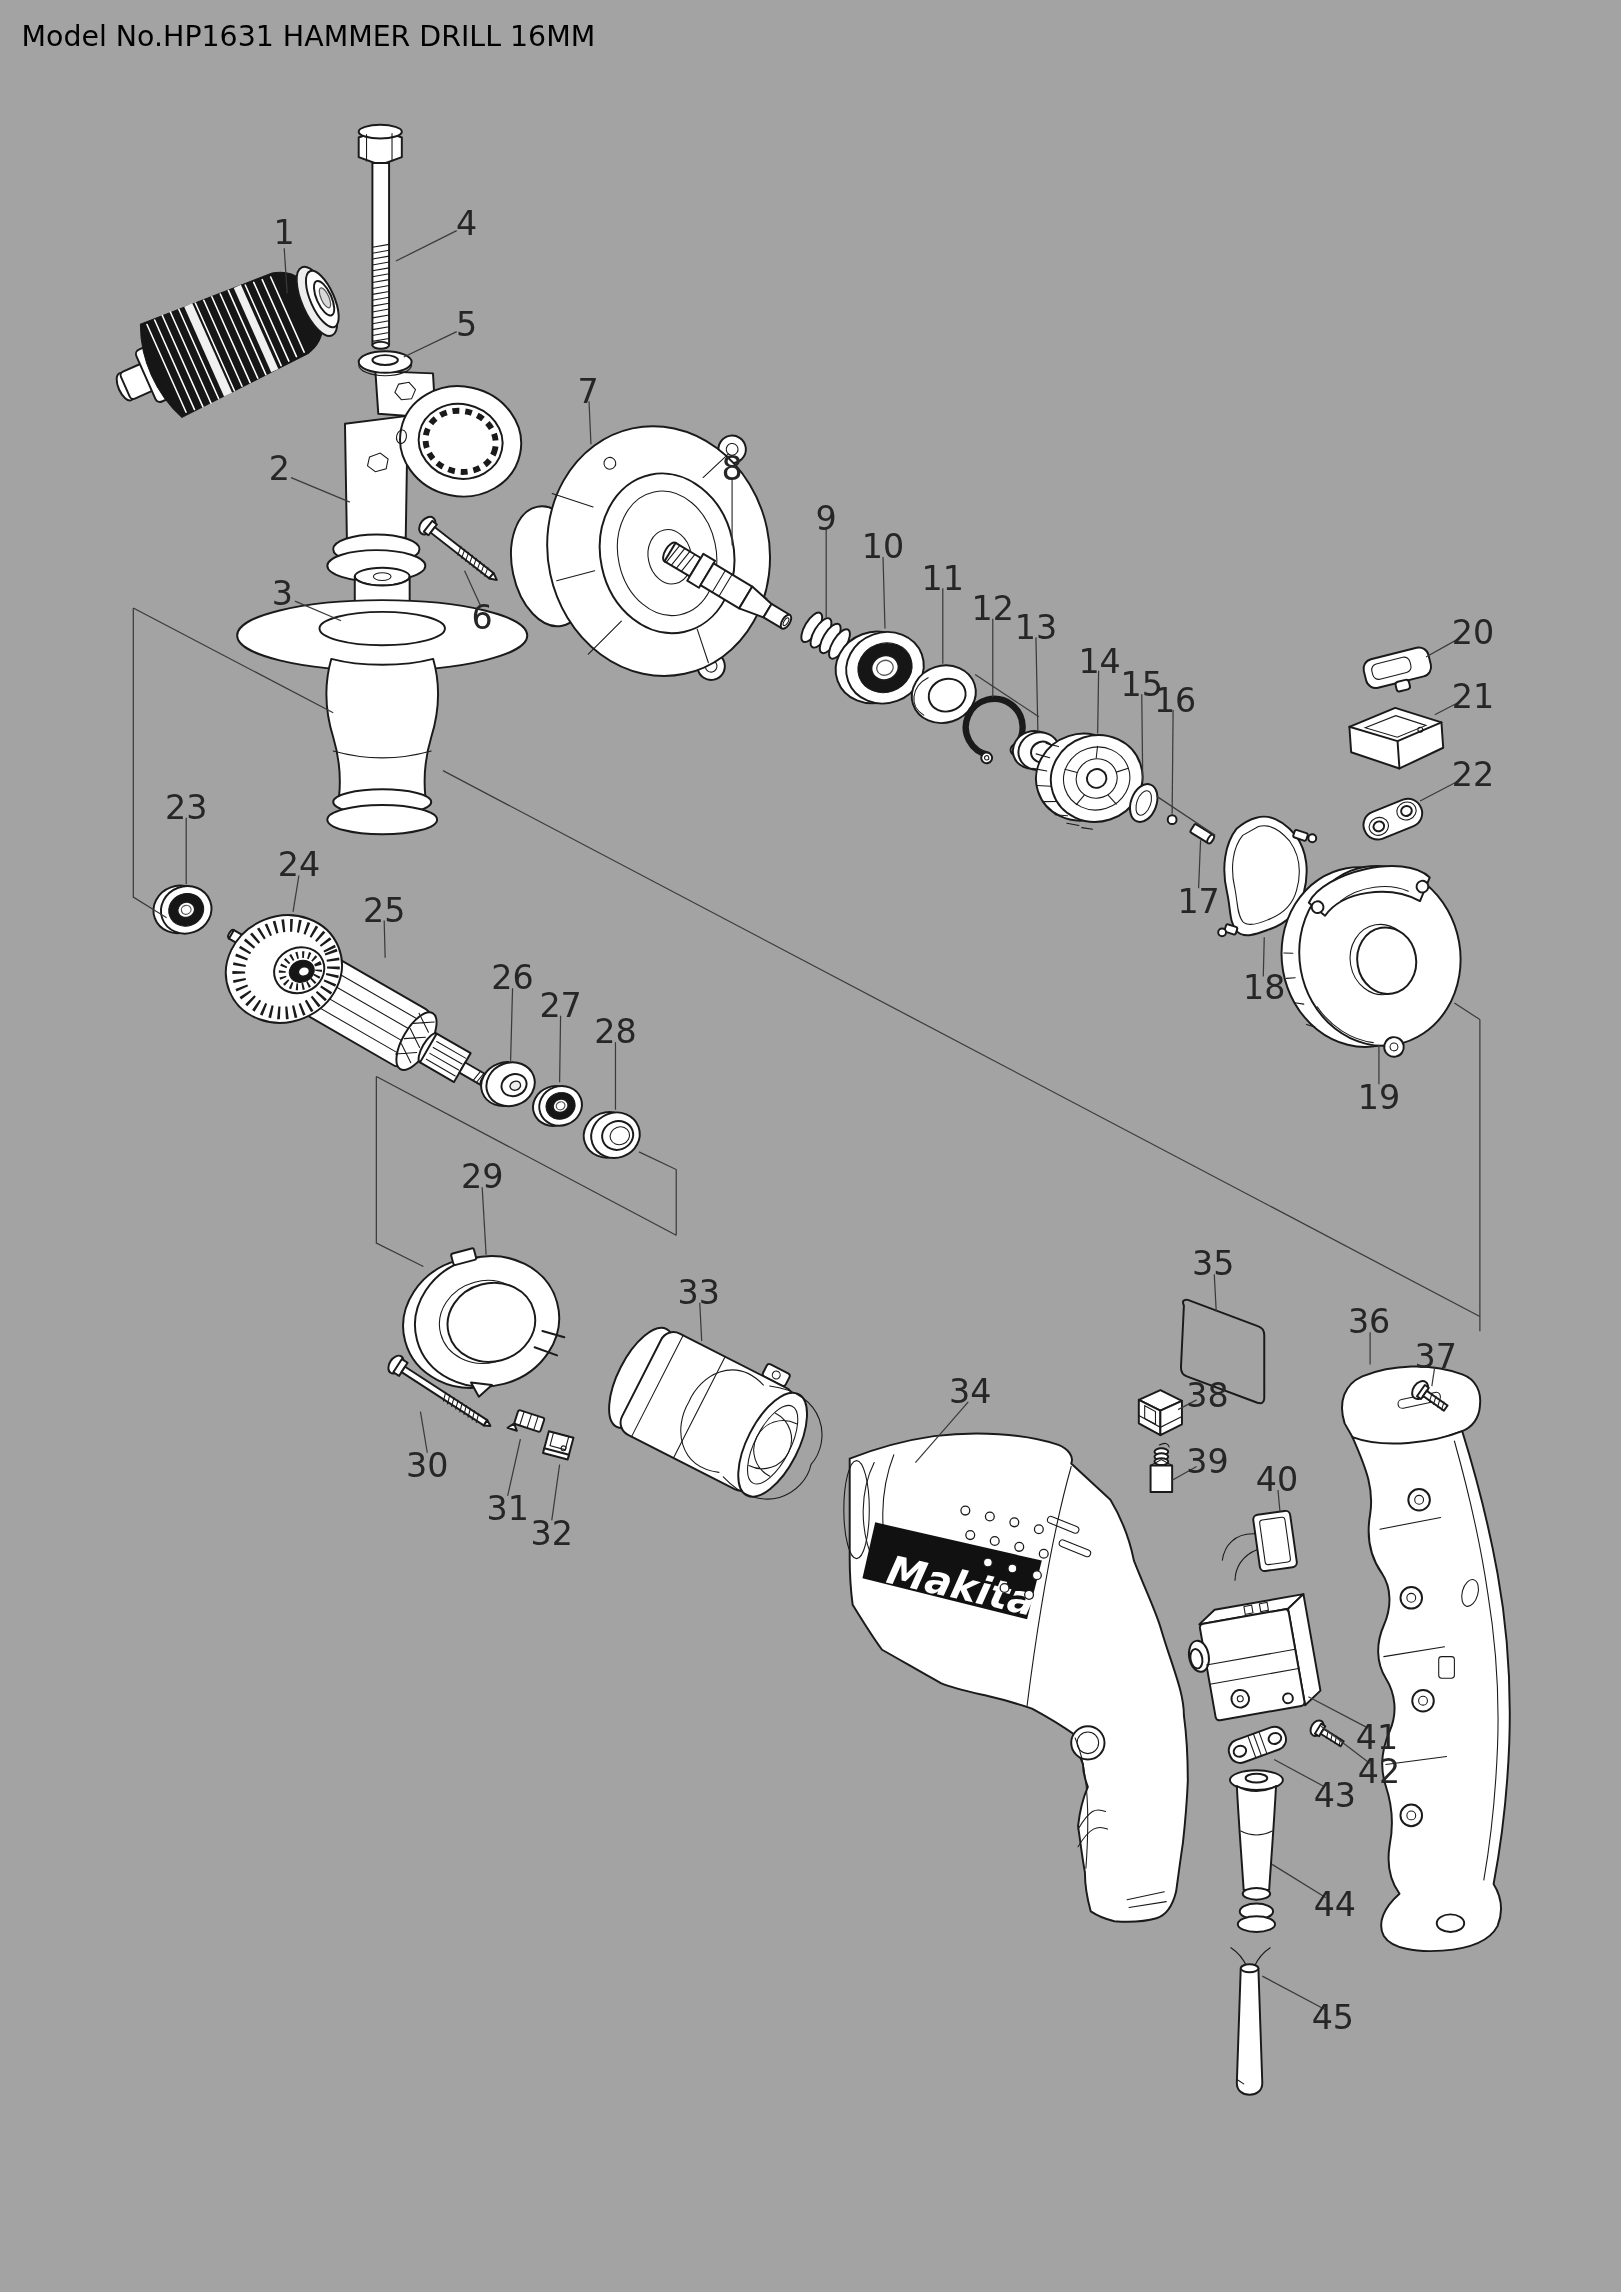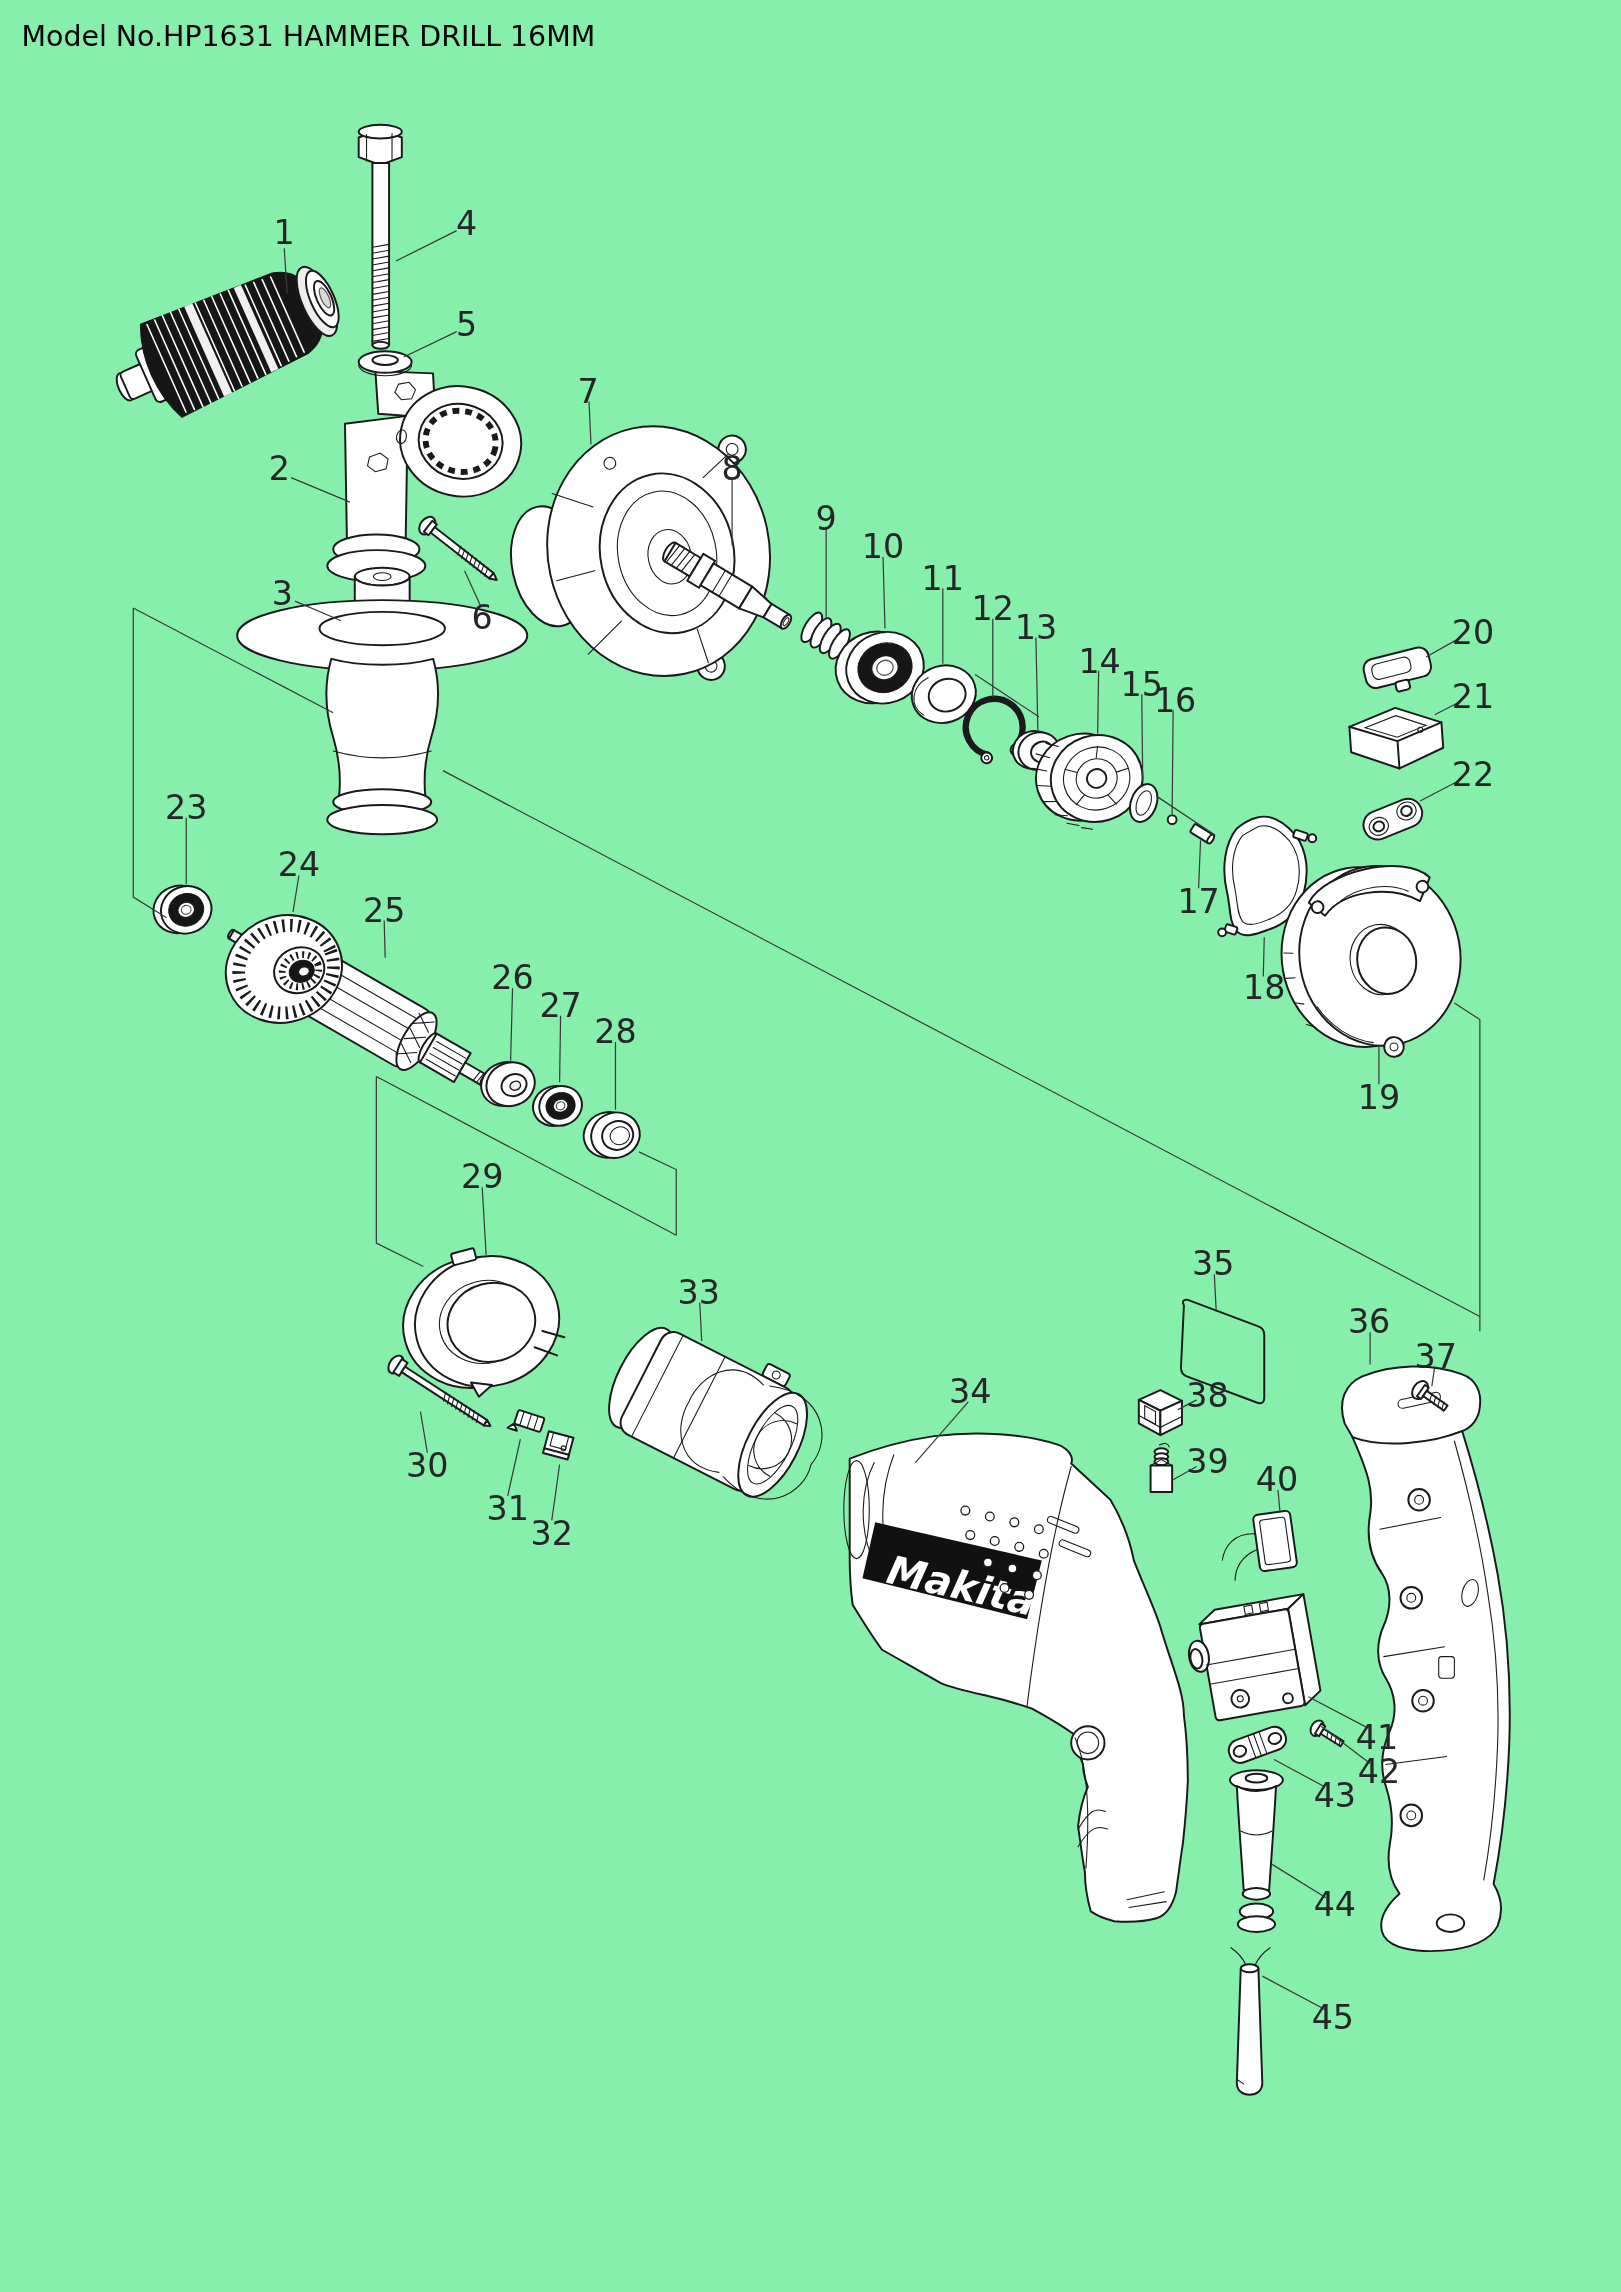--- a/index.html
+++ b/index.html
@@ -1,16 +1,16 @@
 <!DOCTYPE html>
 <html><head>
 <meta charset="utf-8">
 <style>
   html,body{margin:0;padding:0;background:#fff;}
-  .page{position:relative;width:1621px;height:2293px;background:#86efac;overflow:hidden;
+  .page{position:relative;width:1621px;height:2293px;background:#a3a3a3;overflow:hidden;
         font-family:"DejaVu Sans",sans-serif;}
   svg{display:block}
   .s{fill:#fff;stroke:#1a1a1a;stroke-width:2;stroke-linejoin:round;stroke-linecap:round}
   .k{fill:#161616;stroke:#161616;stroke-width:1}
   .n{fill:none;stroke:#1a1a1a;stroke-width:2;stroke-linejoin:round;stroke-linecap:round}
   .t{fill:none;stroke:#1a1a1a;stroke-width:1.1;stroke-linecap:round}
   .w{fill:none;stroke:#fff;stroke-width:1.6;stroke-linecap:round}
   .ld{stroke:#3a3a3a;stroke-width:1.25;fill:none}
   .lb{font-family:"DejaVu Sans",sans-serif;font-size:34px;fill:#262626}
   .title{font-family:"DejaVu Sans",sans-serif;font-size:29px;fill:#000}

